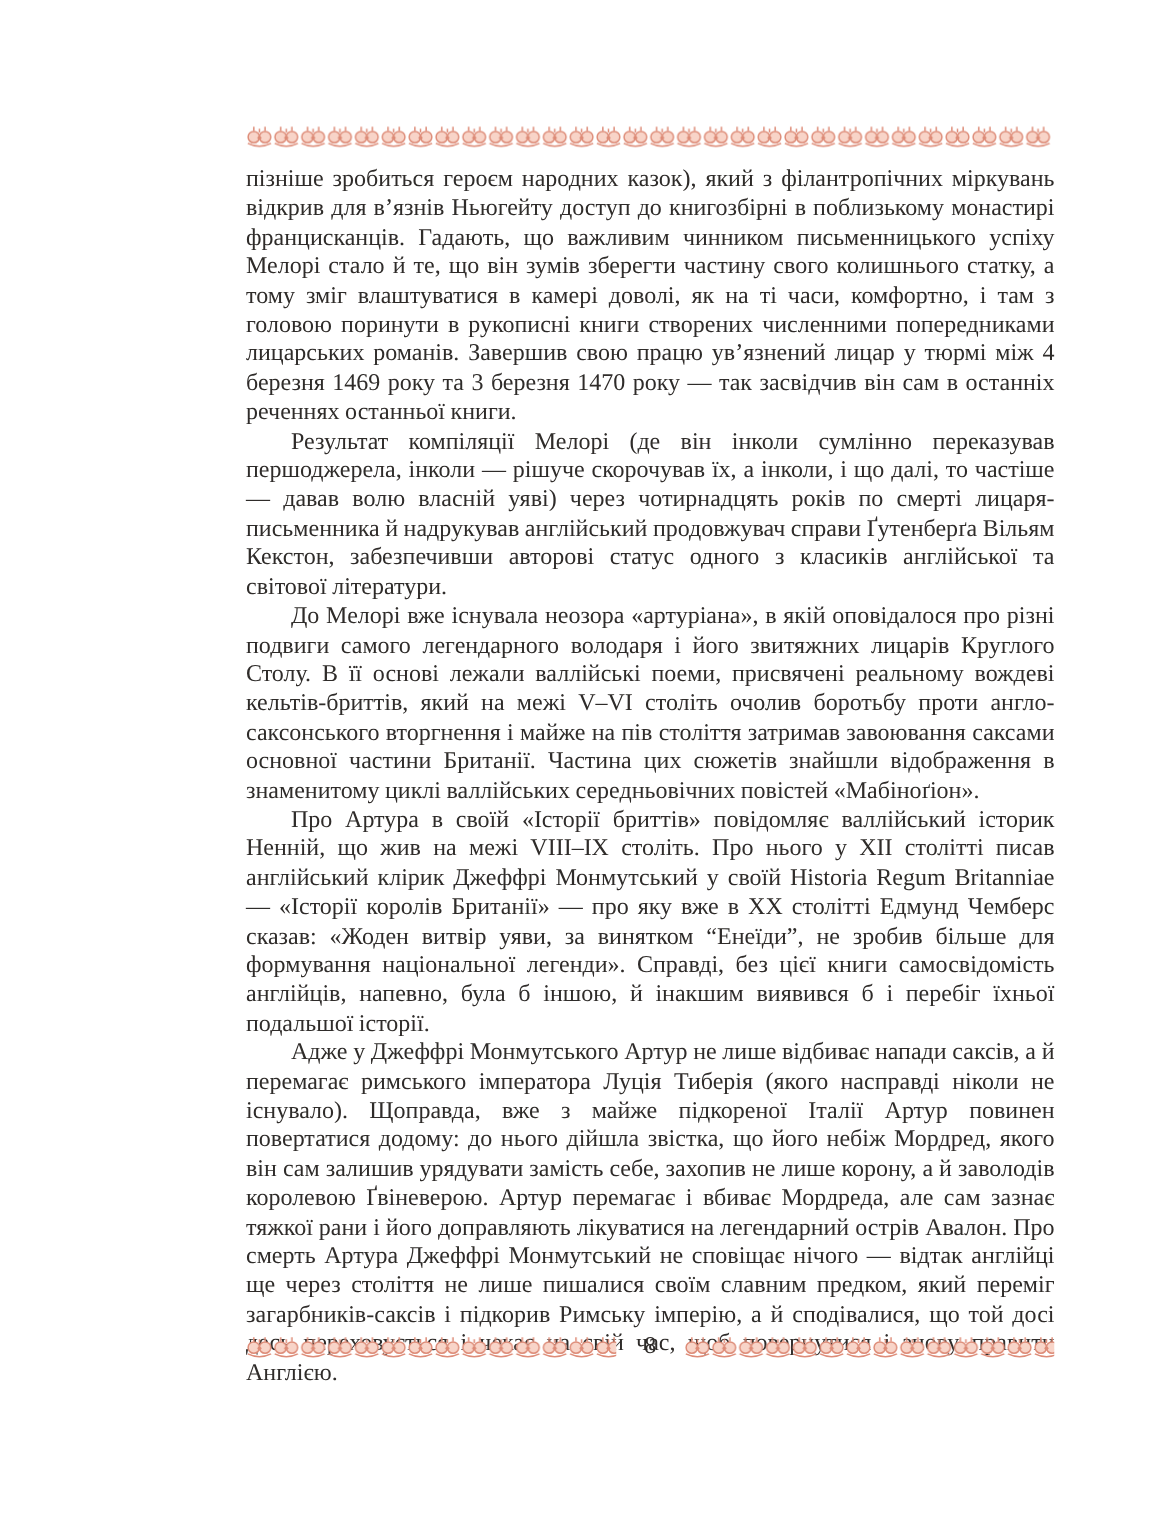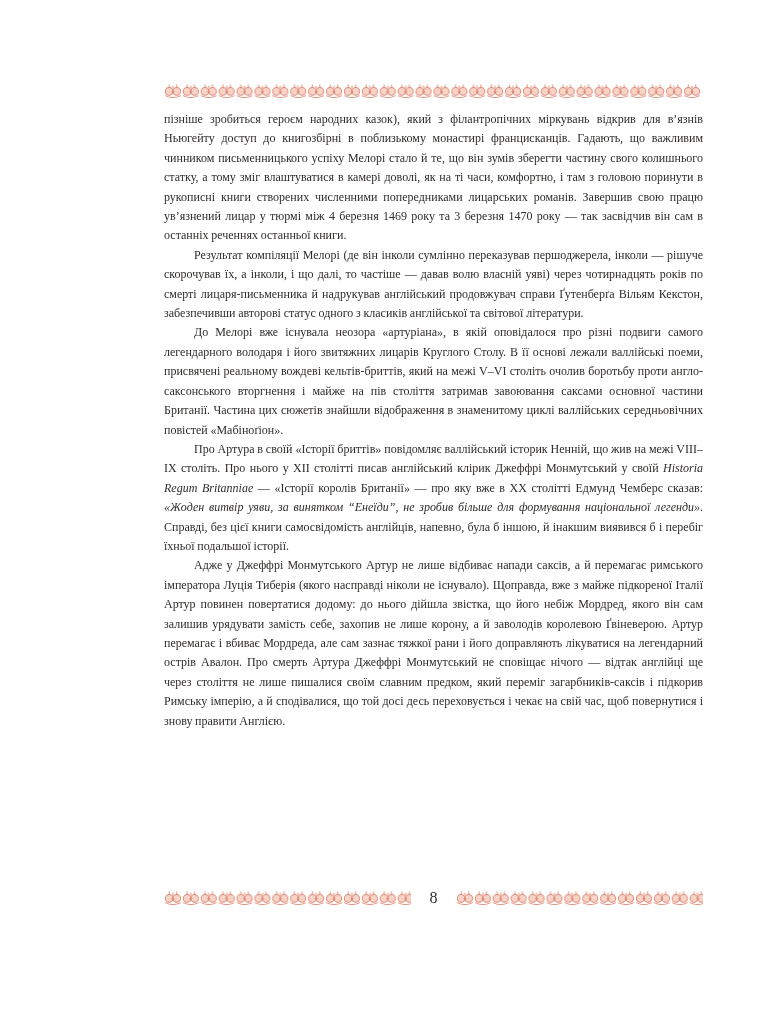--- a/index.html
+++ b/index.html
@@ -28,28 +28,28 @@
     width: 537px; height: 16px;
     line-height: 0;
   }
   .text-block {
     position: absolute;
     left: 164px; top: 110px;
     width: 539px;
   }
   .para {
     margin: 0;
-    font-size: 12px;
+    font-size: 16px;
     line-height: 19.4px;
     text-align: justify;
     text-justify: inter-word;
     word-spacing: -0.3px;
   }
   .para.indent { text-indent: 30px; }
-  .it { font-style: italic; }
+  .it { }
   .footer {
     position: absolute;
     left: 164px; top: 889px;
     width: 539px; height: 18px;
     display: flex;
     align-items: center;
     justify-content: space-between;
   }
   .footer .seg { width: 247px; height: 16px; line-height: 0; }
   .page-number {

